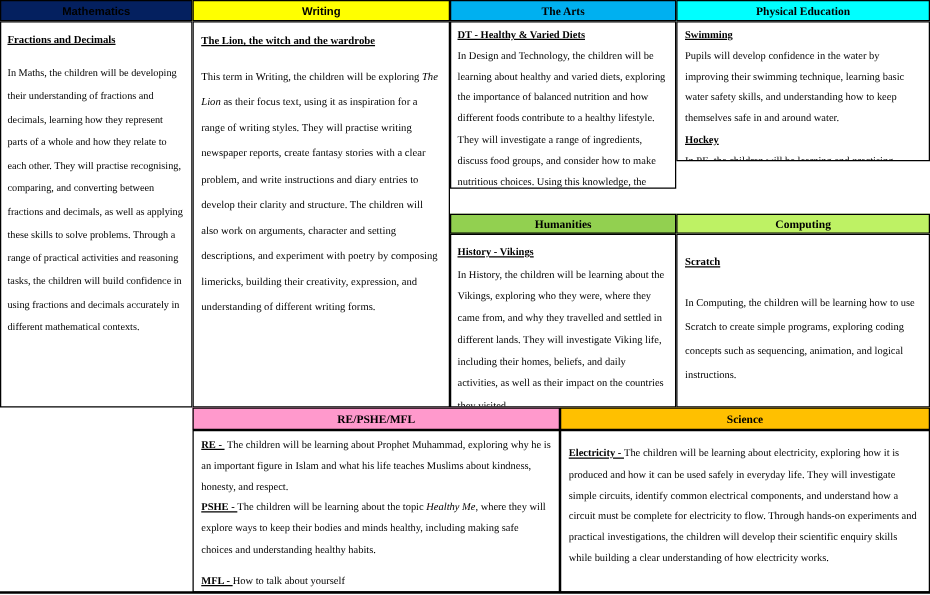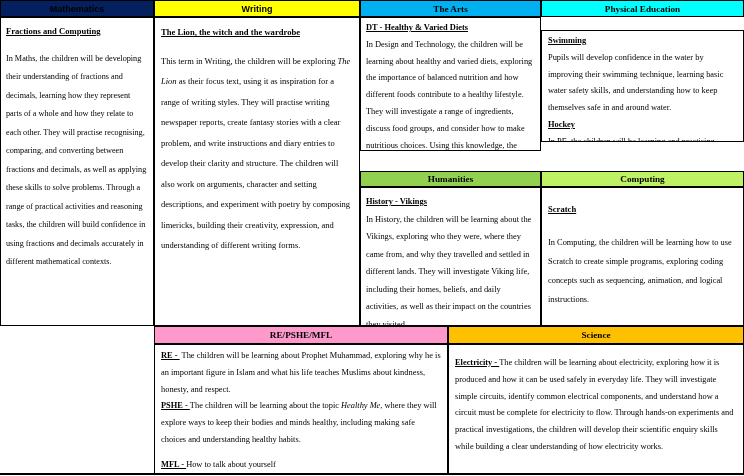--- a/index.html
+++ b/index.html
@@ -24,21 +24,21 @@
 
   
   #c-math   {left:0;   top:17px; width:154px;height:309px;padding:4px 5px;
              font-size:8.2px;line-height:18.5px;}
   #c-writing{left:154px;top:17px; width:206px;height:309px;padding:4px 6px;
              font-size:8.5px;line-height:20.5px;}
   #c-dt     {left:360px;top:17px; width:181px;height:134px;padding:2px 5px;
              font-size:8.4px;line-height:16.8px;}
   #c-hum    {left:360px;top:187px;width:181px;height:139px;padding:5px 5px;
              font-size:8.4px;line-height:17.5px;}
-  #c-pe     {left:541px;top:30px; width:203px;height:112px;padding:2px 6px;
+  #c-pe     {left:541px;top:17px; width:203px;height:112px;padding:2px 6px;
              font-size:8.4px;line-height:16.8px;}
   #c-comp   {left:541px;top:187px;width:203px;height:139px;padding:12px 6px;
              font-size:8.4px;line-height:19px;}
   #c-re     {left:154px;top:344px;width:294px;height:130px;padding:3px 6px;
              font-size:8.4px;line-height:16.8px;}
   #c-sci    {left:448px;top:344px;width:296px;height:130px;padding:10px 6px;
              font-size:8.4px;line-height:16.8px;}
 
   #bottom-line{position:absolute;left:0;top:473px;width:744px;height:2px;
                background:#000;}
@@ -64,21 +64,21 @@
     <span>Writing</span>
   </div>
   <div id="h-arts" class="cell hdr hdr-serif">
     <span>The Arts</span>
   </div>
   <div id="h-pe" class="cell hdr hdr-serif">
     <span>Physical Education</span>
   </div>
 
   <div id="c-math" class="cell">
-    <span class="title title-gap-math">Fractions and Computing</span>
+    <span class="title title-gap-math">Fractions and Decimals</span>
     <p class="para">In Maths, the children will be developing their understanding of fractions and decimals, learning how they represent parts of a whole and how they relate to each other. They will practise recognising, comparing, and converting between fractions and decimals, as well as applying these skills to solve problems. Through a range of practical activities and reasoning tasks, the children will build confidence in using fractions and decimals accurately in different mathematical contexts.</p>
   </div>
 
   <div id="c-writing" class="cell">
     <span class="title title-gap-writing">The Lion, the witch and the wardrobe</span>
     <p class="para"><span>This term in Writing, the children will be exploring </span><span class="it">The Lion</span><span> as their focus text, using it as inspiration for a range of writing styles. They will practise writing newspaper reports, create fantasy stories with a clear problem, and write instructions and diary entries to develop their clarity and structure. The children will also work on arguments, character and setting descriptions, and experiment with poetry by composing limericks, building their creativity, expression, and understanding of different writing forms.</span></p>
   </div>
 
   <div id="c-dt" class="cell">
     <span class="title">DT - Healthy &amp; Varied Diets</span>

